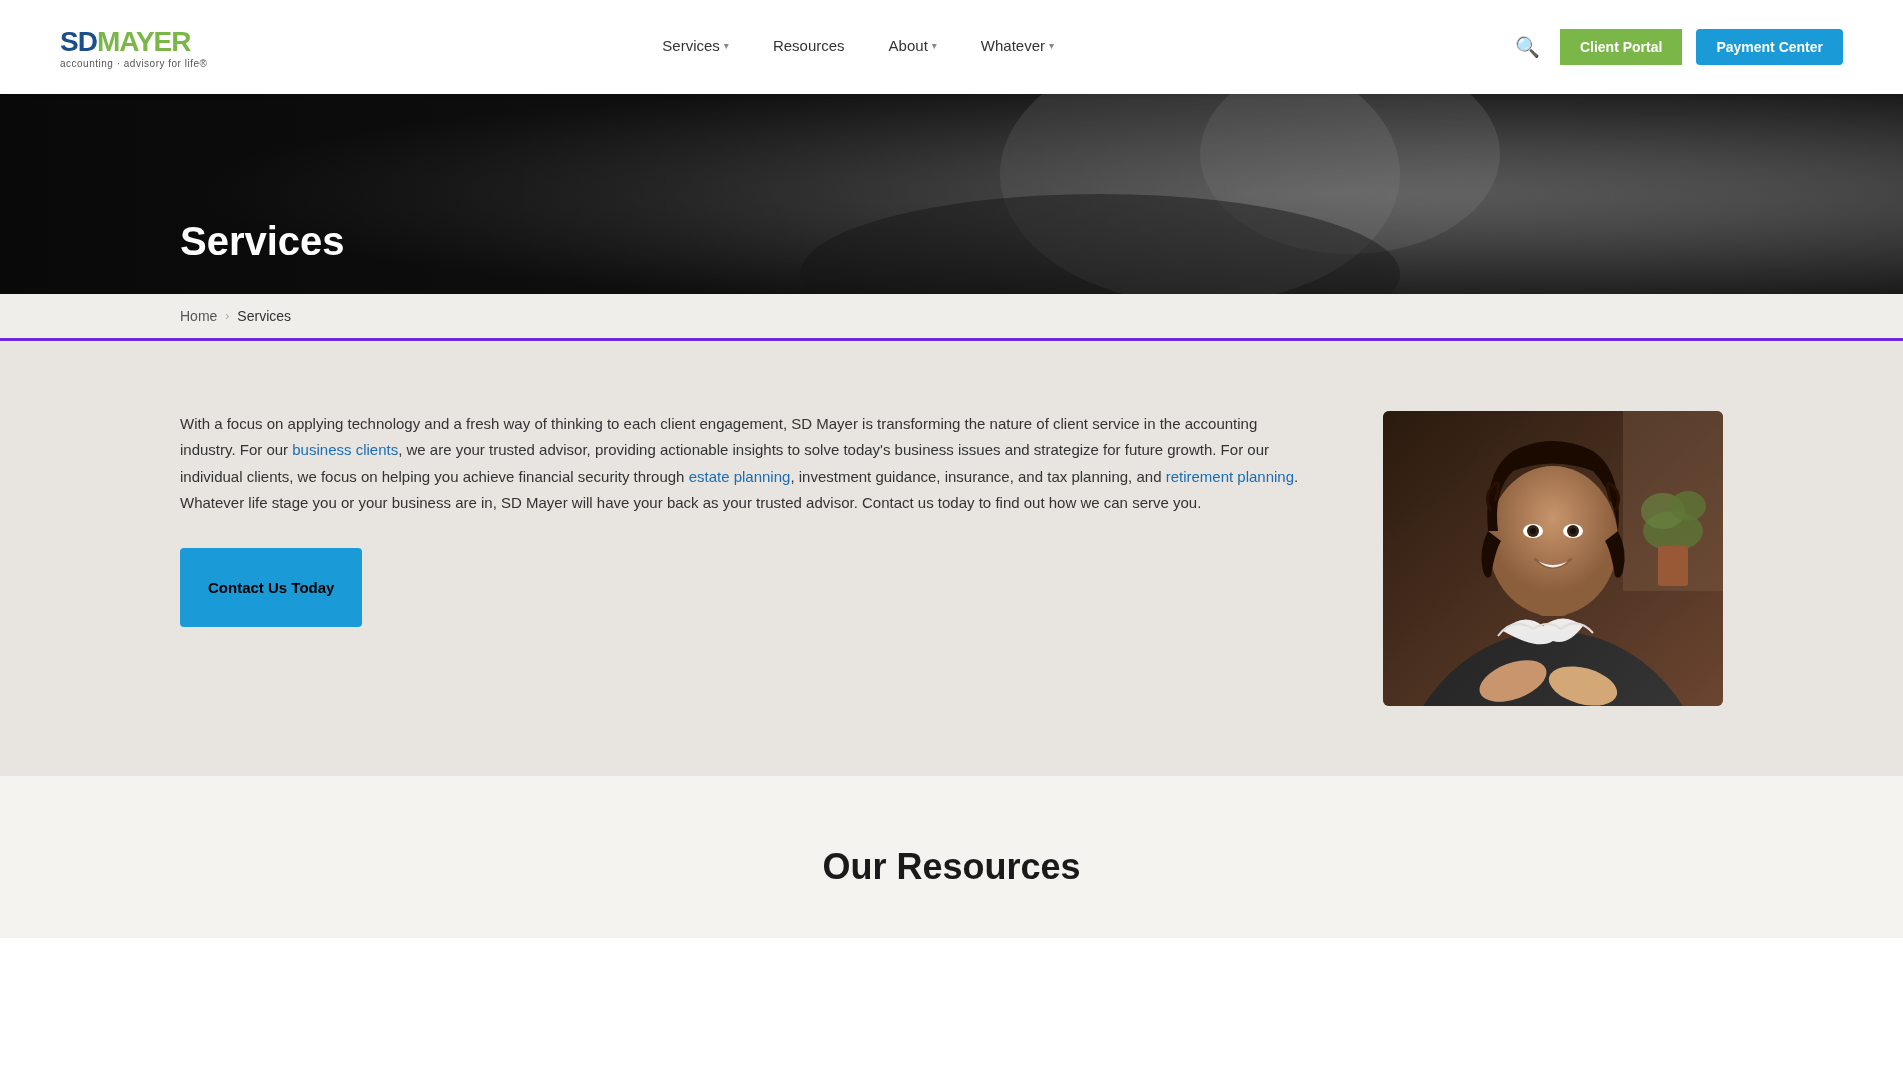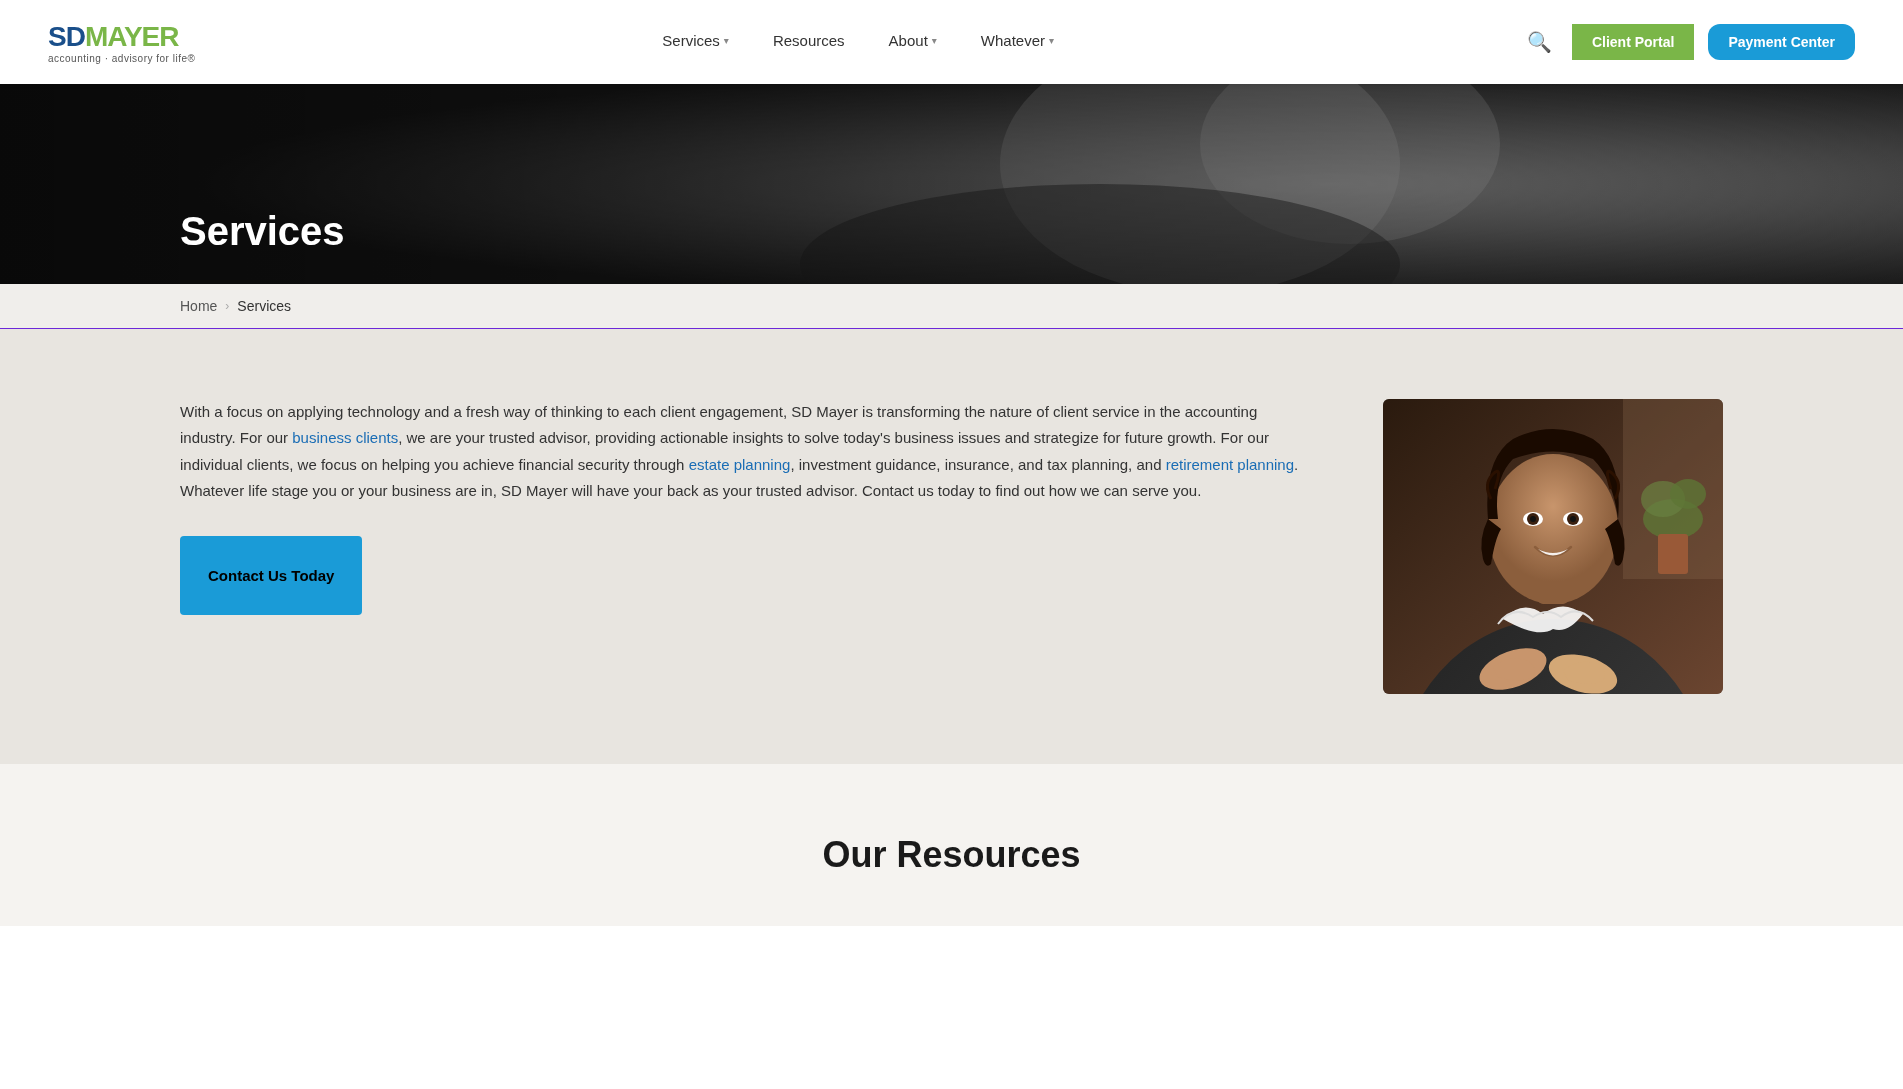--- a/index.html
+++ b/index.html
@@ -3,22 +3,22 @@
   <meta charset="utf-8">
   <style>
     * { margin: 0; padding: 0; box-sizing: border-box; }
     body { font-family: Arial, sans-serif; background: #fff; }
 
     
     .header {
       display: flex;
       align-items: center;
       justify-content: space-between;
-      padding: 0 48px;
-      height: 84px;
+      padding: 0 60px;
+      height: 94px;
       background: #fff;
       box-shadow: 0 1px 4px rgba(0,0,0,0.1);
       position: relative;
       z-index: 10;
     }
     .logo-area {
       display: flex;
       align-items: center;
     }
     .logo-text {
@@ -76,21 +76,21 @@
       border-radius: 0;
       font-size: 14px;
       font-weight: 700;
       cursor: pointer;
     }
     .btn-payment-center {
       background: #1a9bd7;
       color: #fff;
       border: none;
       padding: 10px 20px;
-      border-radius: 12px;
+      border-radius: 4px;
       font-size: 14px;
       font-weight: 700;
       cursor: pointer;
     }
 
     
     .hero-banner {
       position: relative;
       height: 200px;
       overflow: hidden;
@@ -119,21 +119,21 @@
     .hero-title {
       font-size: 40px;
       font-weight: 800;
       color: #fff;
     }
 
     
     .breadcrumb-bar {
       background: #f0eeeb;
       padding: 14px 180px;
-      border-bottom: 1px solid #6d28d9;
+      border-bottom: 3px solid #6d28d9;
     }
     .breadcrumb {
       display: flex;
       align-items: center;
       gap: 8px;
       font-size: 14px;
       color: #555;
     }
     .breadcrumb-home {
       color: #555;

